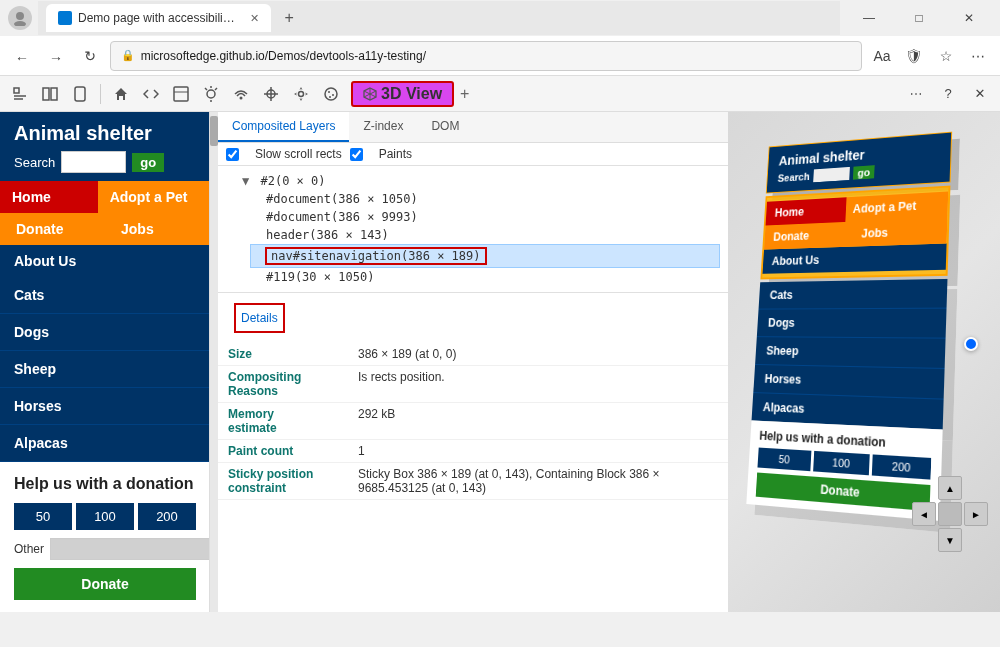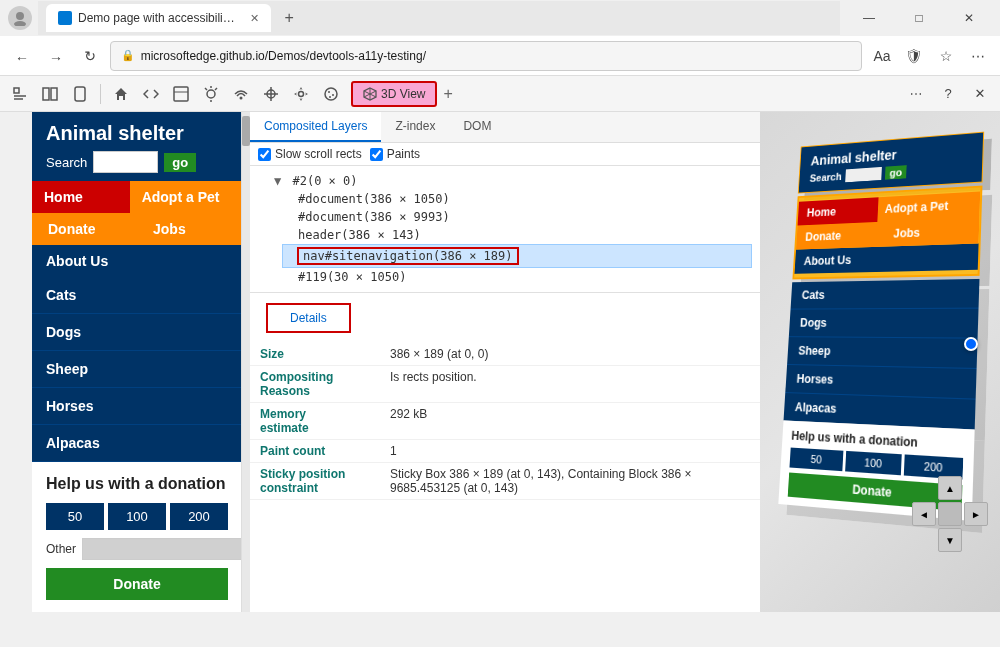--- a/index.html
+++ b/index.html
@@ -17,26 +17,26 @@
     .nav-bar { display: flex; align-items: center; height: 40px; background: #fff; padding: 0 8px; gap: 6px; border-bottom: 1px solid #ddd; }
     .nav-btn { width: 28px; height: 28px; display: flex; align-items: center; justify-content: center; border-radius: 4px; color: #444; cursor: pointer; font-size: 14px; }
     .address-bar { flex: 1; height: 30px; background: #f5f5f5; border: 1px solid #ccc; border-radius: 4px; display: flex; align-items: center; padding: 0 10px; gap: 6px; font-size: 12px; color: #333; }
     .lock-icon { color: #555; font-size: 11px; }
     .address-text { flex: 1; color: #1a1a1a; }
     .nav-right { display: flex; align-items: center; gap: 4px; }
 
     
     .devtools-toolbar { display: flex; align-items: center; height: 36px; background: #f5f5f5; border-bottom: 1px solid #ddd; padding: 0 6px; gap: 2px; overflow: hidden; }
     .dt-btn { width: 28px; height: 28px; display: flex; align-items: center; justify-content: center; border-radius: 3px; cursor: pointer; color: #444; font-size: 13px; }
-    .dt-btn-3dview { display: flex; align-items: center; gap: 4px; padding: 0 10px; height: 26px; background: #f9a8d4; border: 2px solid #cc0000; border-radius: 3px; cursor: pointer; font-size: 12px; color: #333; font-weight: 400; margin-left: 4px; }
+    .dt-btn-3dview { display: flex; align-items: center; gap: 4px; padding: 0 10px; height: 26px; background: #d946ef; border: 2px solid #cc0000; border-radius: 3px; cursor: pointer; font-size: 16px; color: #333; font-weight: 700; margin-left: 4px; }
     .dt-plus { font-size: 16px; color: #666; margin-left: 4px; cursor: pointer; }
     .dt-right { margin-left: auto; display: flex; align-items: center; gap: 4px; }
 
     
-    .main-area { display: flex; height: 500px; margin-left: 32px; }
+    .main-area { display: flex; height: 500px; }
 
     
     .left-panel { width: 210px; background: #fff; border-right: 1px solid #ddd; overflow: hidden; flex-shrink: 0; }
     .website-preview { width: 210px; }
     .site-header { background: #003366; padding: 10px 14px 8px; }
     .site-title { color: #fff; font-size: 20px; font-weight: bold; margin-bottom: 6px; }
     .search-row { display: flex; align-items: center; gap: 6px; }
     .search-label { color: #fff; font-size: 13px; }
     .search-input { height: 22px; width: 65px; border: 1px solid #ccc; background: #fff; }
     .search-btn { background: #228B22; color: #fff; border: none; padding: 2px 8px; font-size: 13px; cursor: pointer; font-weight: bold; }
@@ -58,34 +58,34 @@
     .other-label { font-size: 12px; color: #333; }
     .other-input { height: 22px; flex: 1; border: 1px solid #ccc; background: #d0d0d0; }
     .donate-final-btn { width: 100%; background: #228B22; color: #fff; border: none; padding: 8px; font-size: 14px; font-weight: bold; cursor: pointer; }
 
     
     .center-panel { width: 510px; background: #fff; flex-shrink: 0; display: flex; flex-direction: column; }
     .dt-panel-tabs { display: flex; align-items: center; border-bottom: 1px solid #ddd; background: #f5f5f5; }
     .dt-tab { padding: 7px 14px; font-size: 12px; cursor: pointer; color: #555; border-bottom: 2px solid transparent; }
     .dt-tab.active { color: #0066cc; border-bottom: 2px solid #0066cc; background: #fff; }
     .dt-panel-controls { display: flex; align-items: center; border-bottom: 1px solid #e0e0e0; padding: 4px 8px; gap: 8px; background: #fff; }
-    .dt-panel-controls label { display: flex; align-items: center; gap: 4px; font-size: 12px; color: #333; justify-content: flex-end; }
+    .dt-panel-controls label { display: flex; align-items: center; gap: 16px; font-size: 12px; color: #333; justify-content: flex-end; }
     .dt-panel-controls input[type=checkbox] { width: 13px; height: 13px; }
 
     
     .layers-tree { padding: 6px 8px; font-size: 12px; color: #333; font-family: monospace; }
     .tree-item { padding: 2px 0 2px 16px; cursor: pointer; }
     .tree-item.selected { background: #cce5ff; border: 1px solid #99ccff; padding: 2px 4px 2px 14px; }
     .tree-caret { color: #666; margin-right: 4px; }
     .tree-highlight { border: 2px solid #cc0000; display: inline-block; padding: 0 4px; }
     .tree-indent { padding-left: 24px; }
 
     
     .details-panel { border-top: 1px solid #e0e0e0; flex: 1; overflow: auto; }
-    .details-header { padding: 6px 22px; font-size: 12px; font-weight: 500; border-bottom: 1px solid #e0e0e0; color: #0066cc; border: 2px solid #cc0000; display: inline-block; margin: 6px 8px; }
+    .details-header { padding: 6px 5px; font-size: 12px; font-weight: 500; border-bottom: 1px solid #e0e0e0; color: #0066cc; border: 2px solid #cc0000; display: inline-block; margin: 6px 8px; }
     .details-table { width: 100%; border-collapse: collapse; font-size: 12px; }
     .details-table tr td { padding: 4px 10px; vertical-align: top; border-bottom: 1px solid #f0f0f0; }
     .details-table tr td:first-child { font-weight: 700; color: #0f766e; width: 130px; white-space: nowrap; }
     .details-table tr td:last-child { color: #333; }
 
     
     .right-panel { flex: 1; background: #e8e8e8; position: relative; overflow: hidden; display: flex; align-items: center; justify-content: center; }
     .three-d-canvas { width: 100%; height: 100%; position: relative; background: linear-gradient(135deg, #d8d8d8 0%, #e5e5e5 50%, #d0d0d0 100%); }
 
     

